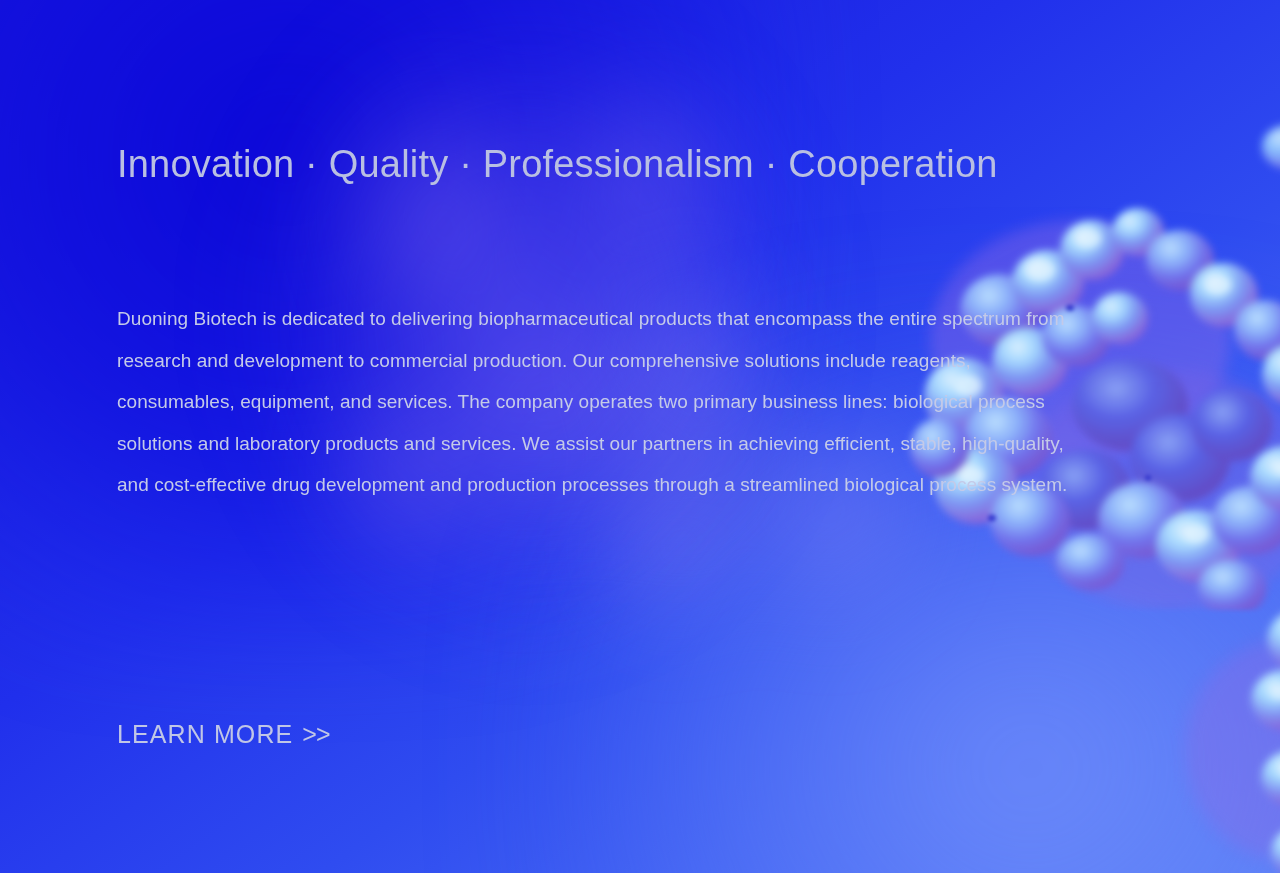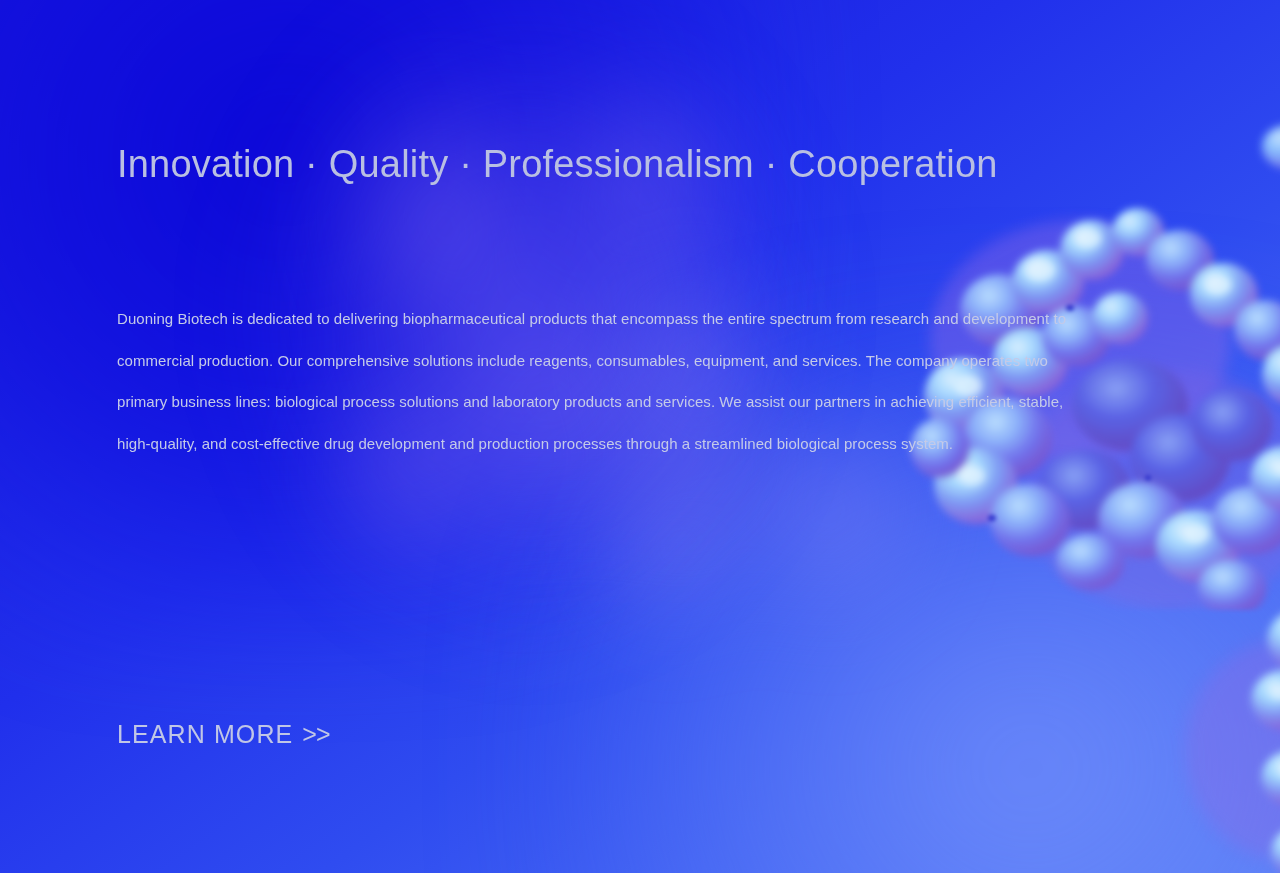--- a/index.html
+++ b/index.html
@@ -128,21 +128,21 @@
     font-size:52px;
     font-weight:700;
     letter-spacing:-0.2px;
     color:#ffffff;
     white-space:nowrap;
     line-height:1.2;
   }
   .body-copy {
     position:absolute; top:298px; left:0;
     width:960px;
-    font-size:15px;
+    font-size:19px;
     font-weight:400;
     line-height:41.6px;
     color:#c4cae8;
     letter-spacing:.05px;
   }
   .learn-more {
     position:absolute; top:720px; left:0;
     display:inline-flex;
     align-items:center;
     gap:9px;

